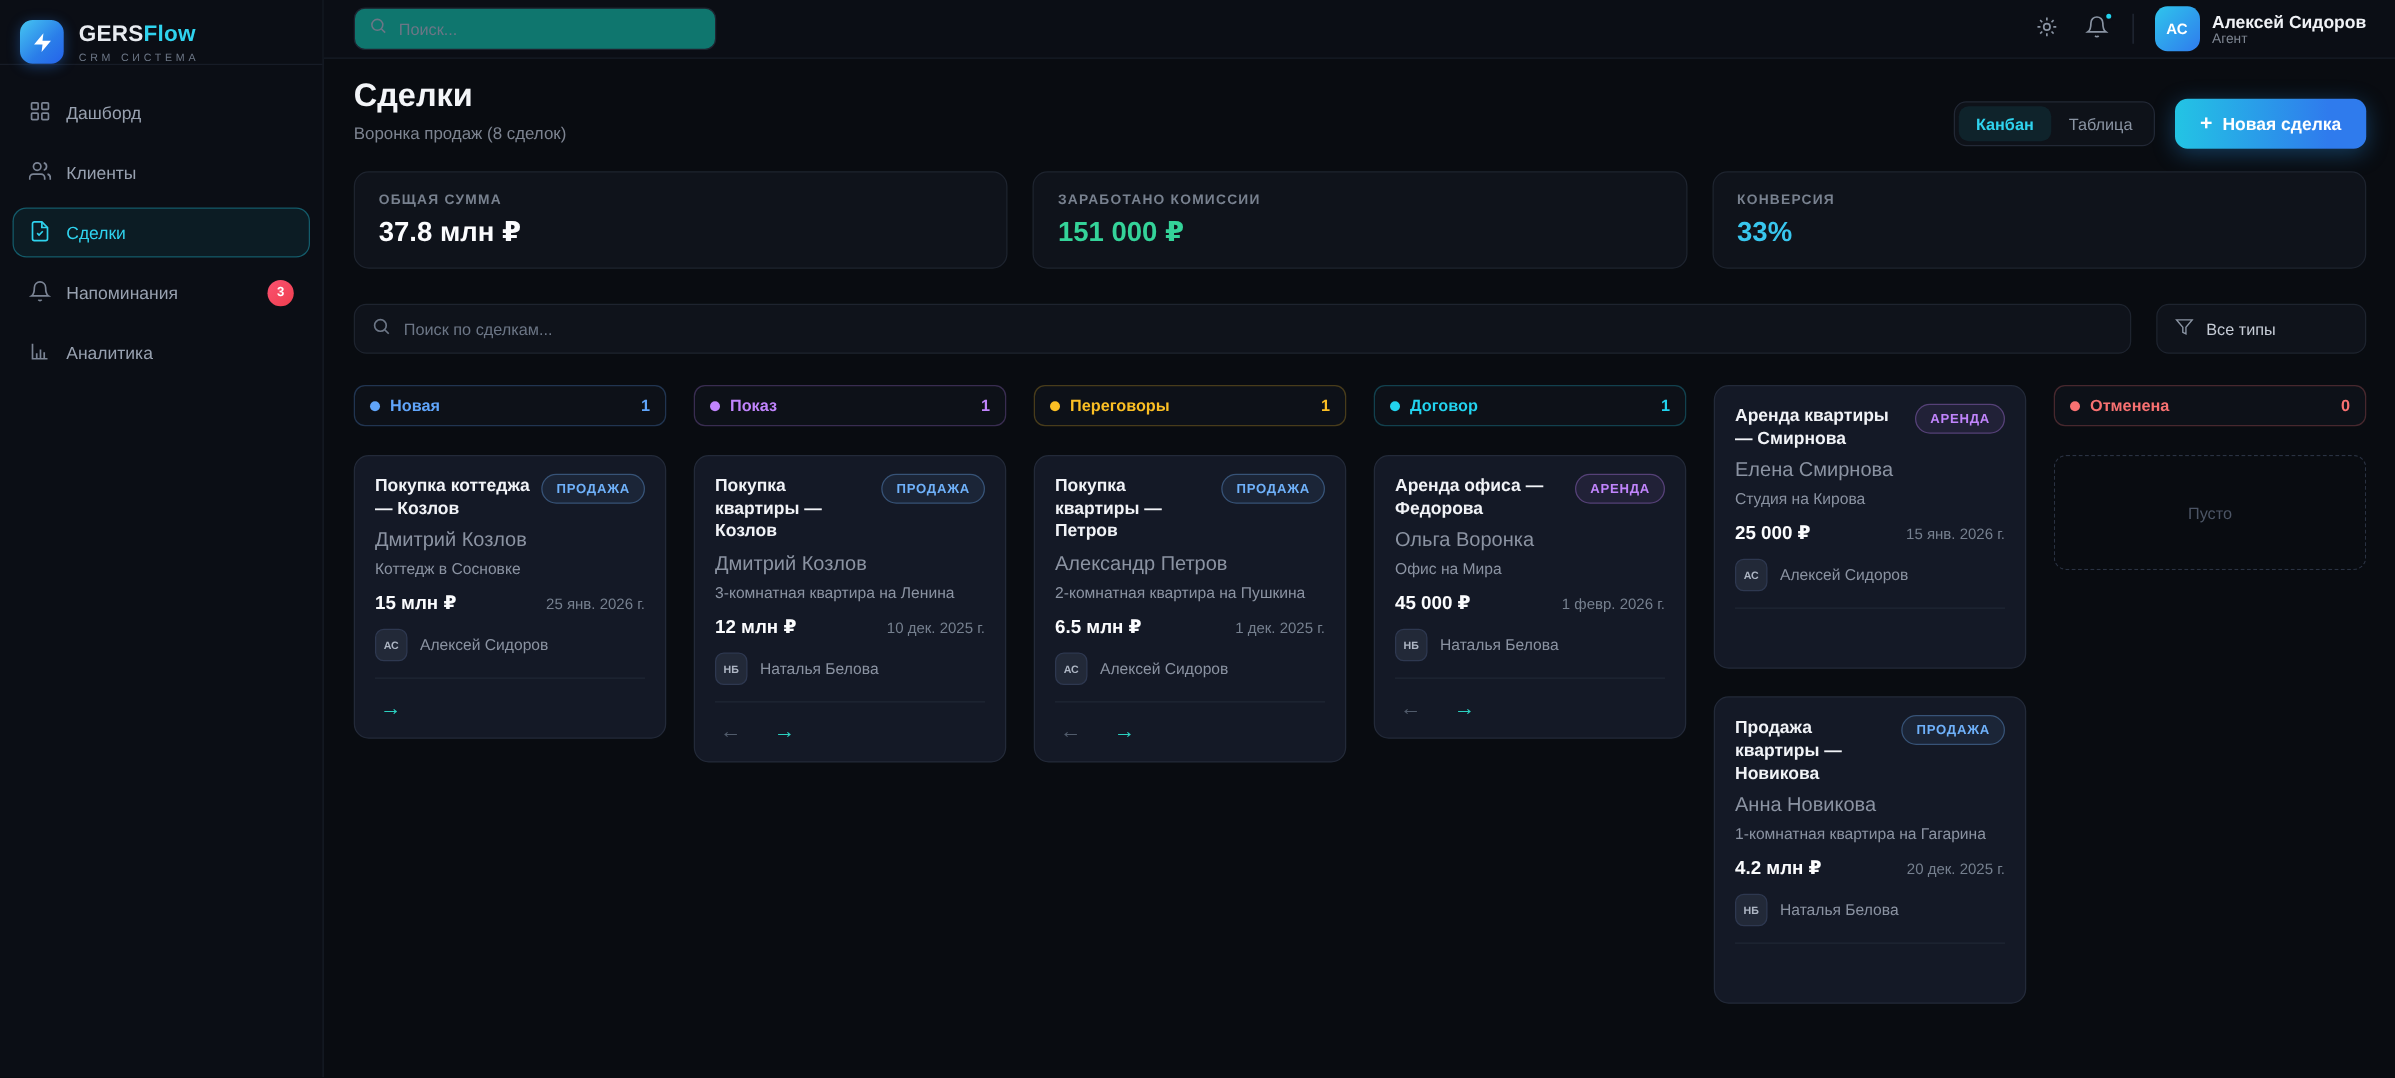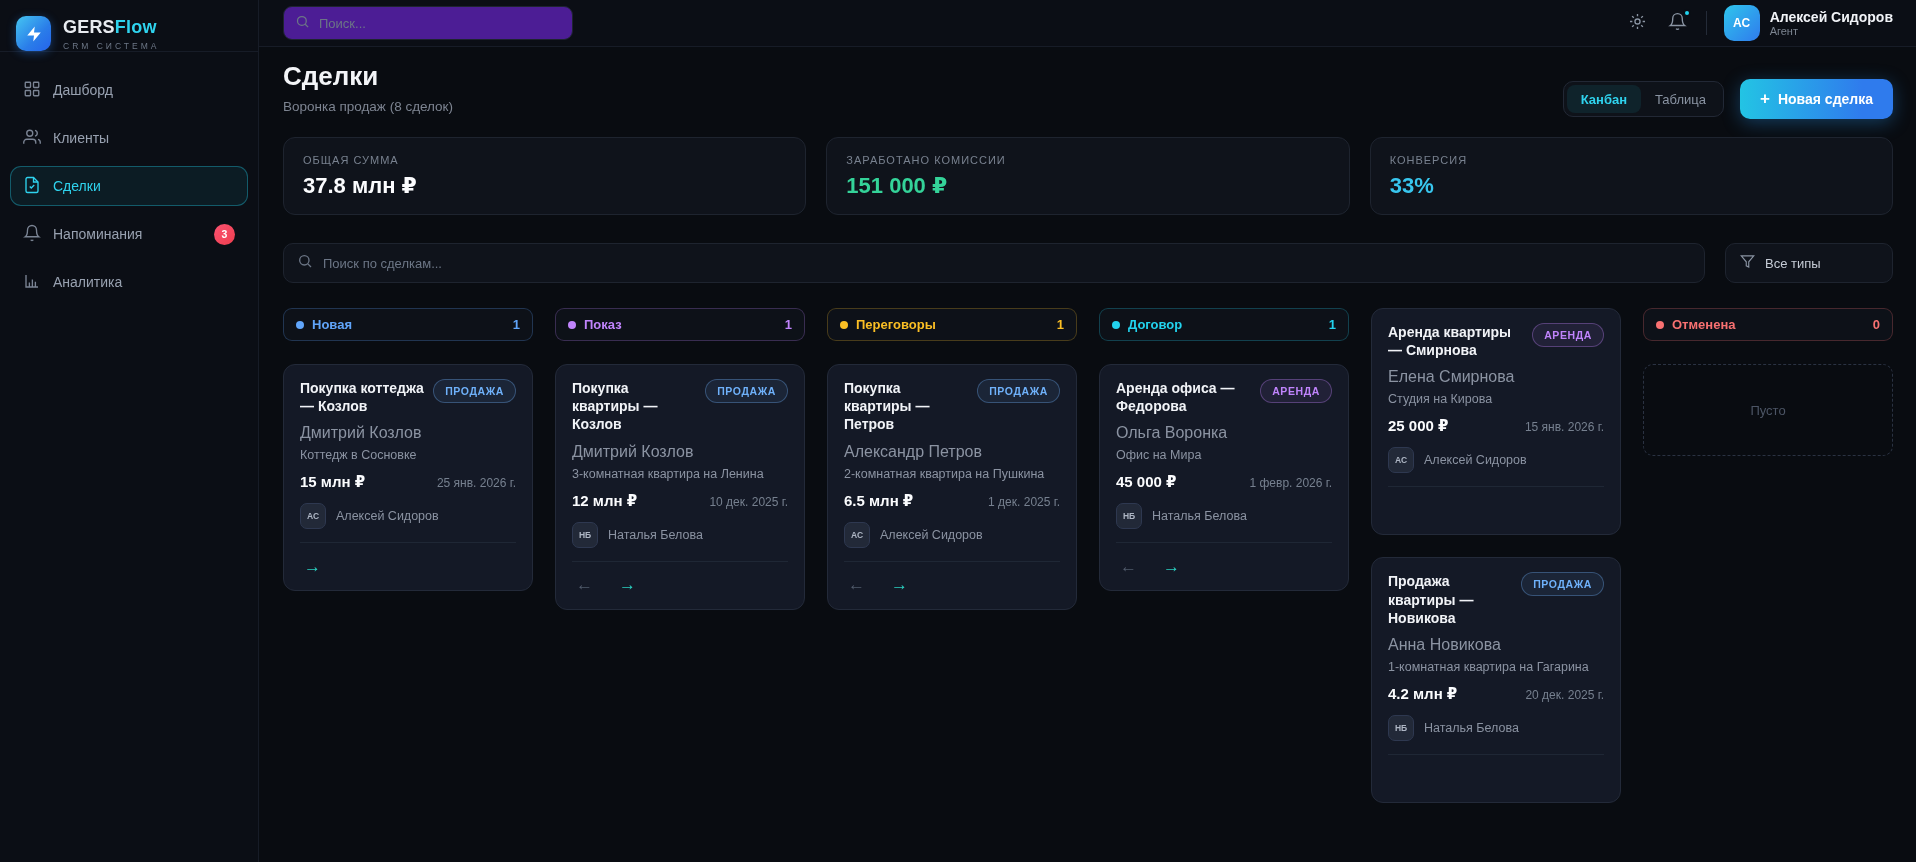--- a/index.html
+++ b/index.html
@@ -47,21 +47,21 @@
     display:flex; align-items:center; justify-content:center;
   }
   
   .right-area { flex:1; display:flex; flex-direction:column; min-width:0; }
   .topbar {
     height:47px; min-height:47px; background:#0b0e15;
     border-bottom:1px solid #171c27;
     display:flex; align-items:center; padding:0 23px 0 24px;
   }
   .topbar-search {
-    width:290px; height:34px; background:#4c1d95; border:1px solid #1e2430;
+    width:290px; height:34px; background:#0f766e; border:1px solid #1e2430;
     border-radius:9px; display:flex; align-items:center; gap:9px; padding:0 11px;
   }
   .topbar-search input, .big-search input {
     background:transparent; border:none; outline:none; color:#cfd5de;
     font-size:13px; width:100%; font-family:inherit;
   }
   .topbar-search input::placeholder, .big-search input::placeholder { color:#6c7686; }
   .topbar-right { margin-left:auto; display:flex; align-items:center; gap:17px; }
   .icon-btn { background:none; border:none; cursor:pointer; display:flex; padding:2px; position:relative; }
   .bell-dot {
@@ -100,21 +100,21 @@
     display:flex; align-items:center; gap:8px;
     box-shadow:0 4px 18px rgba(39,150,235,.35);
   }
   .new-deal-btn .plus { font-size:17px; font-weight:bold; }
   
   .stats-row { display:grid; grid-template-columns:repeat(3,1fr); gap:20px; margin-top:18px; }
   .stat-card {
     height:78px; background:#0f131b; border:1px solid #1e242f; border-radius:12px;
     padding:15px 19px; display:flex; flex-direction:column; justify-content:center; gap:7px;
   }
-  .stat-label { font-size:11px; letter-spacing:1px; color:#78818f; font-weight:normal; }
+  .stat-label { font-size:11px; letter-spacing:1px; color:#78818f; font-weight:bold; }
   .stat-value { font-size:22px; font-weight:bold; }
   
   .filter-row { display:flex; gap:20px; margin-top:28px; }
   .big-search {
     flex:1; height:40px; background:#0f131b; border:1px solid #1e242f;
     border-radius:10px; display:flex; align-items:center; gap:10px; padding:0 13px;
   }
   .type-filter {
     width:168px; height:40px; background:#0f131b; border:1px solid #1e242f;
     border-radius:10px; display:flex; align-items:center; gap:10px; padding:0 14px;

